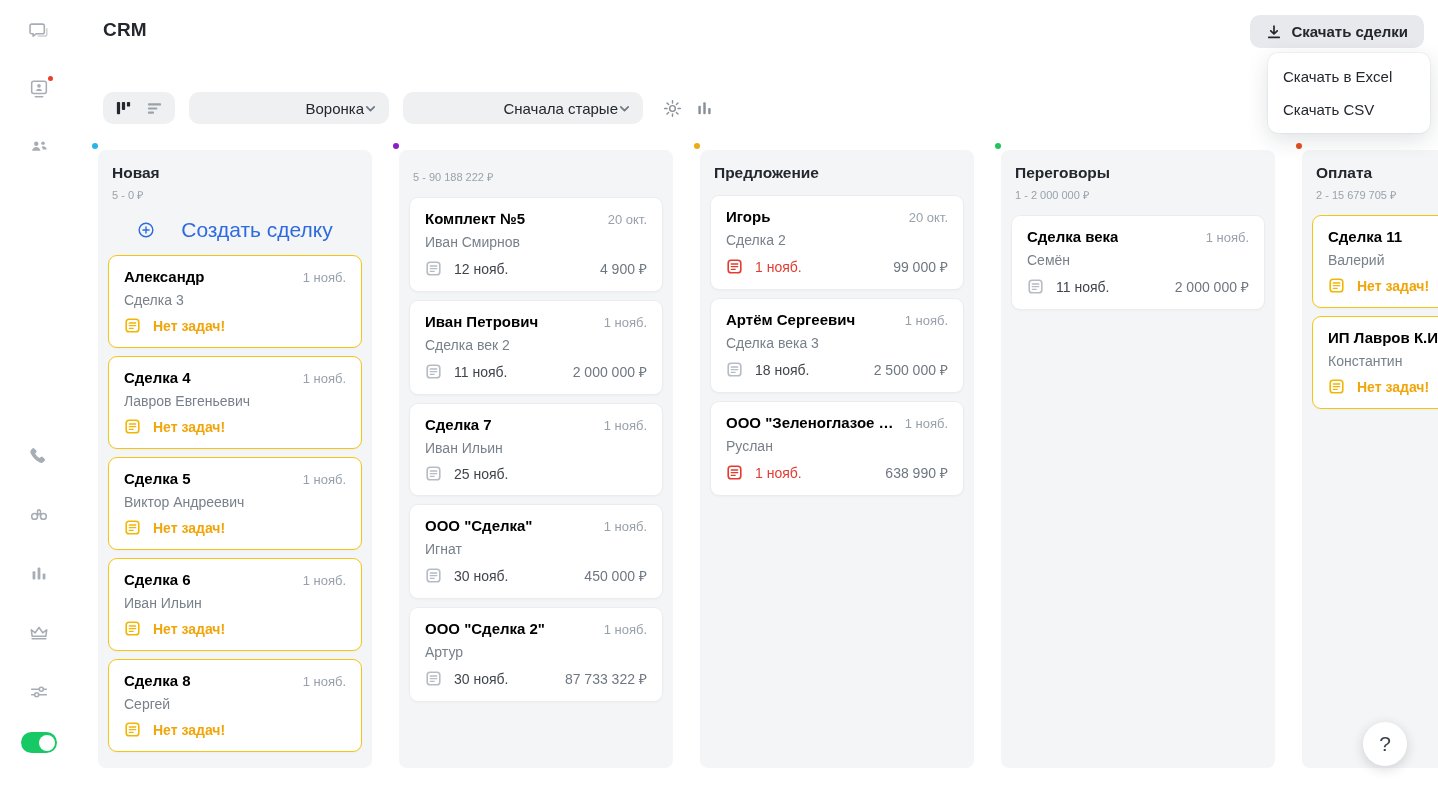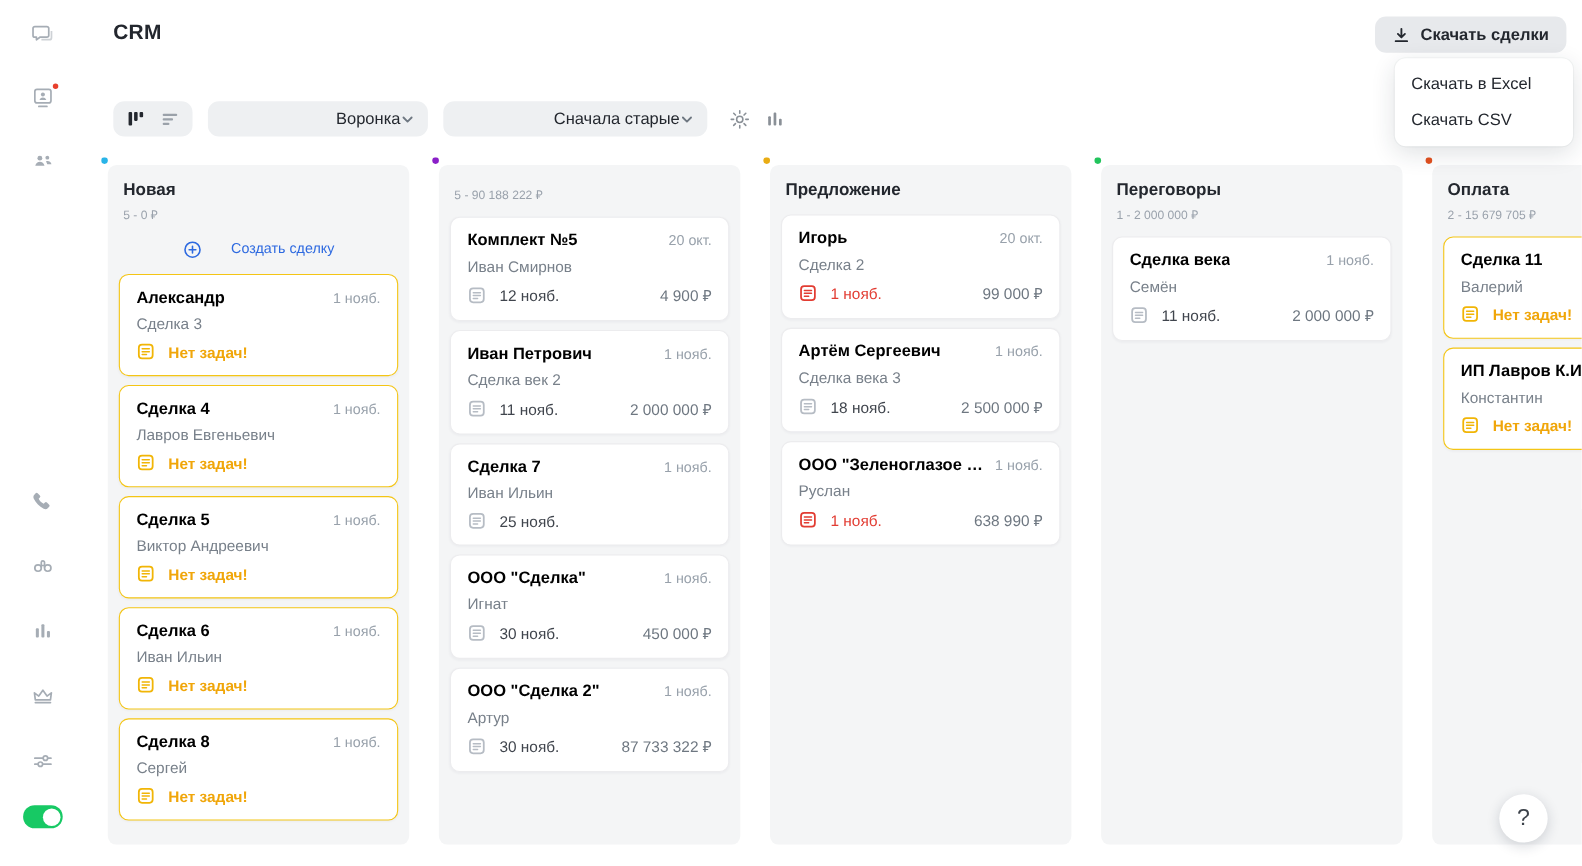--- a/index.html
+++ b/index.html
@@ -59,22 +59,22 @@
 
   
   .board-wrap { position:absolute; left:14px; top:143px; right:0; height:625px; overflow:hidden; }
   .board { display:flex; gap:21px; width:max-content; height:100%; }
   .column { width:280px; flex:0 0 280px; display:flex; flex-direction:row; }
   .col-accent { height:6px; border-radius:3px; flex:0 0 6px; }
   .col-body { margin-top:7px; flex:1; background:#f4f5f6; border-radius:8px;
     padding:14px 10px 10px 10px; overflow:hidden; }
   .col-name { font-size:15.5px; font-weight:bold; color:#23272e; padding:0 4px; }
   .col-summary { font-size:11px; color:#9aa2ac; margin-top:5px; padding:0 4px; }
-  .create-deal { display:flex; align-items:flex-start; justify-content:center; gap:26px;
-    color:#2e6ae0; font-size:13px; margin:16px 0 4px 0; cursor:pointer; }
+  .create-deal { display:flex; align-items:center; justify-content:center; gap:26px;
+    color:#2e6ae0; font-size:21px; margin:16px 0 4px 0; cursor:pointer; }
   .cards { margin-top:13px; display:flex; flex-direction:column; gap:8px; }
   .card { background:#fff; border:1px solid #ececee; border-radius:9px; padding:12px 15px 13px 15px;
     cursor:pointer; box-shadow:0 1px 2px rgba(30,40,60,.03); }
   .card.warn { border:1.5px solid #f4c515; }
   .card-top { display:flex; align-items:baseline; justify-content:space-between; gap:8px; }
   .card-title { font-size:15px; font-weight:bold; color:#000000; white-space:nowrap;
     overflow:hidden; text-overflow:ellipsis; }
   .card-date { font-size:13px; color:#98a1ab; white-space:nowrap; }
   .card-sub { font-size:14px; color:#78808a; margin-top:7px; }
   .card-foot { display:flex; align-items:center; justify-content:space-between; margin-top:9px; }

